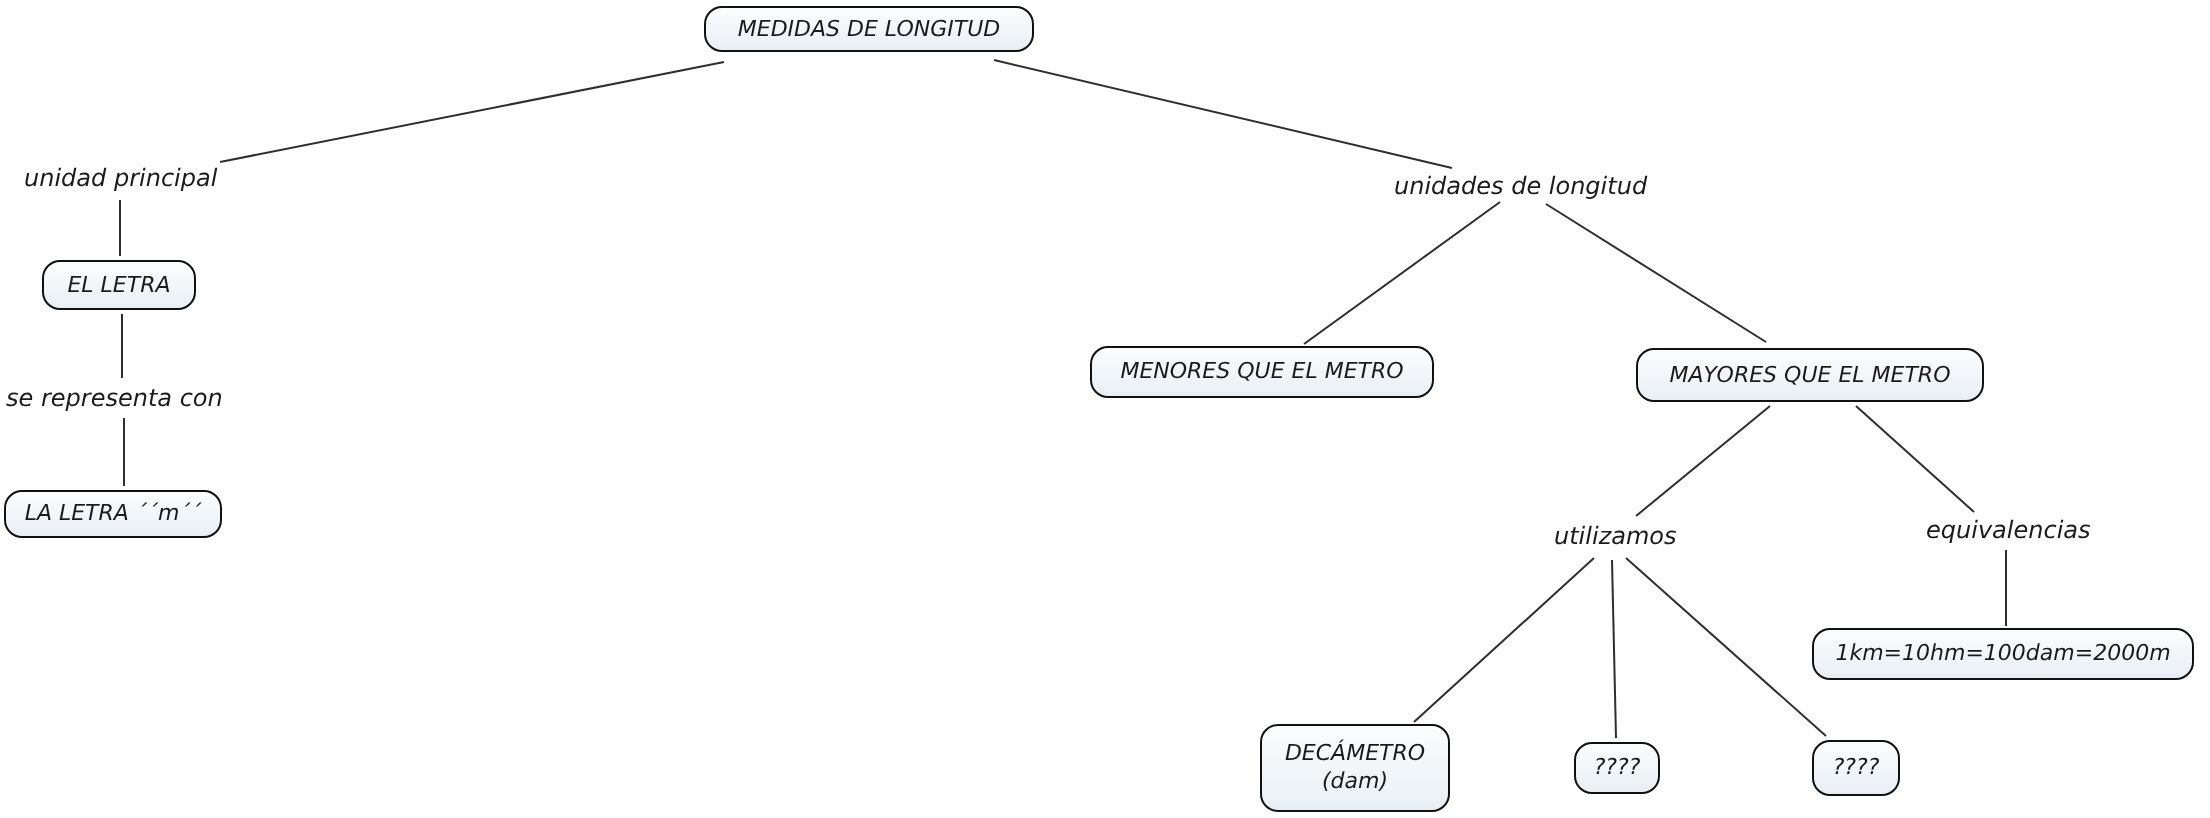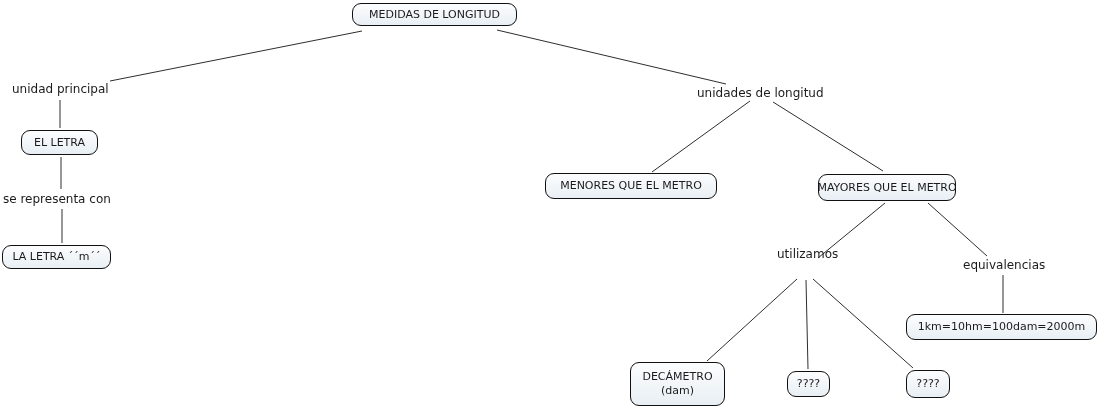--- a/index.html
+++ b/index.html
@@ -7,20 +7,21 @@
     padding: 0;
     background: #ffffff;
   }
   .canvas {
     position: relative;
     width: 1105px;
     height: 409px;
     background: #ffffff;
     font-family: "DejaVu Sans", "Liberation Sans", sans-serif;
     overflow: hidden;
+    font-style: italic;
   }
   svg.links {
     position: absolute;
     left: 0; top: 0;
     width: 1105px;
     height: 409px;
   }
   svg.links line {
     stroke: #2e2e2e;
     stroke-width: 1;
@@ -45,30 +46,30 @@
     position: absolute;
     color: #1b1b1b;
     font-size: 12px;
     white-space: nowrap;
   }
   
   #node-medidas    { left: 352px; top: 3px;   width: 165px; height: 23px; }
   #node-el-metro   { left: 21px;  top: 130px; width: 77px;  height: 25px; }
   #node-la-letra   { left: 2px;   top: 245px; width: 109px; height: 24px; }
   #node-menores    { left: 545px; top: 173px; width: 172px; height: 26px; }
-  #node-mayores    { left: 818px; top: 174px; width: 138px; height: 27px; }
+  #node-mayores    { left: 818px; top: 174px; width: 174px; height: 27px; }
   #node-equiv-km   { left: 906px; top: 314px; width: 191px; height: 26px; }
   #node-decametro  { left: 630px; top: 362px; width: 95px;  height: 44px; }
   #node-q1         { left: 787px; top: 371px; width: 43px;  height: 26px; }
   #node-q2         { left: 906px; top: 370px; width: 44px;  height: 28px; }
   
   #label-unidad-principal    { left: 12px;  top: 82px;  }
   #label-unidades-longitud   { left: 697px; top: 86px;  }
   #label-se-representa       { left: 3px;   top: 192px; }
-  #label-utilizamos          { left: 777px; top: 247px; }
+  #label-utilizamos          { left: 777px; top: 261px; }
   #label-equivalencias       { left: 963px; top: 258px; }
 </style>
 </head>
 <body>
 
 <div class="canvas">
 
   <svg class="links" viewBox="0 0 1105 409">
     <line x1="362" y1="31" x2="110" y2="81"></line>
     <line x1="497" y1="30" x2="726" y2="84"></line>

